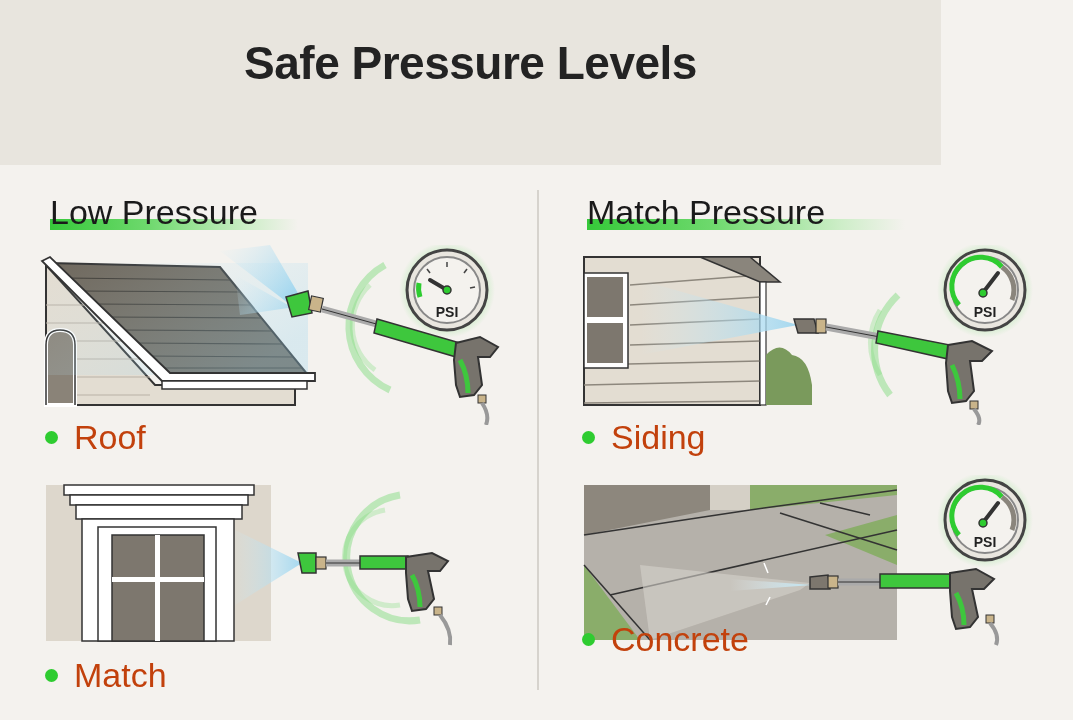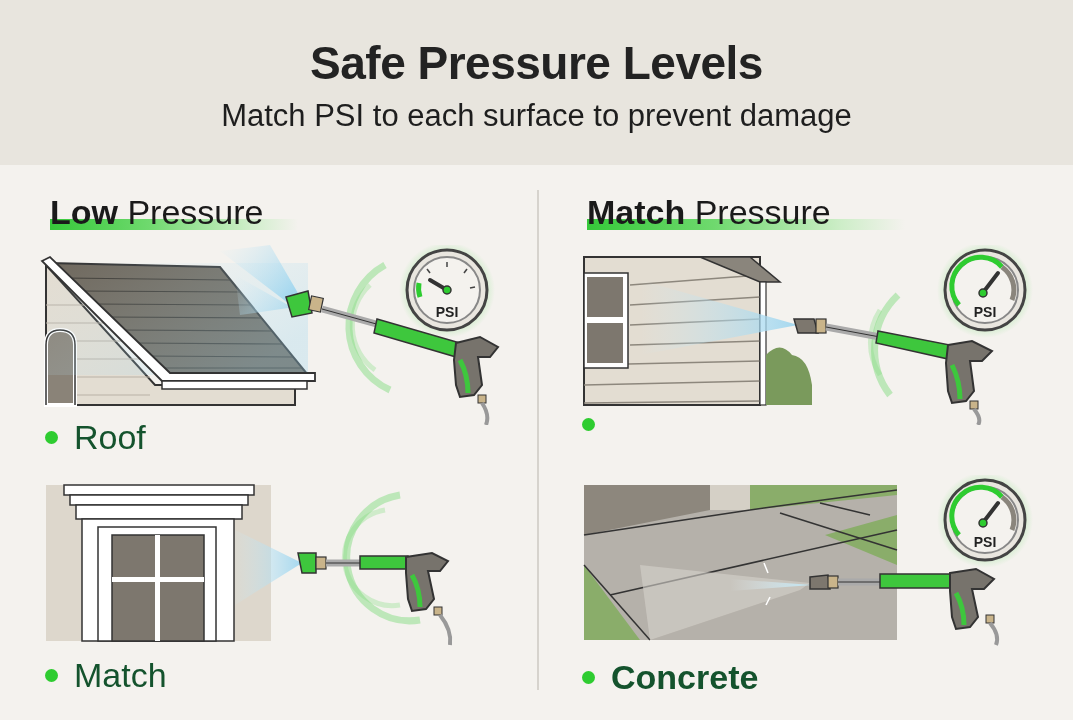--- a/index.html
+++ b/index.html
@@ -4,21 +4,21 @@
 <style>
   * { box-sizing: border-box; margin: 0; padding: 0; }
   html, body { width: 1073px; height: 720px; overflow: hidden; }
   body {
     background: #f4f2ee;
     font-family: "Liberation Sans", "DejaVu Sans", sans-serif;
     color: #1e1e1e;
     position: relative;
   }
   .header {
-    position: absolute; left: 0; top: 0; width: 1073px; height: 165px;
+    position: absolute; left: 0; top: 0; width: 941px; height: 165px;
     background: #e8e5de;
     text-align: center;
   }
   .title {
     position: absolute; left: 0; right: 0; top: 36px;
     font-size: 46px; font-weight: bold; letter-spacing: -0.5px; color: #232323;
   }
   .subtitle {
     position: absolute; left: 0; right: 0; top: 98px;
     font-size: 31px; color: #1e1e1e;
@@ -29,34 +29,33 @@
   }
   .section-heading {
     position: absolute; font-size: 34px; color: #1a1a1a; white-space: nowrap;
   }
   .section-heading .hl {
     position: absolute; left: 0; bottom: 2px; height: 11px;
     background: linear-gradient(90deg, #36c93a 0%, #6fd96e 40%, rgba(180,235,175,0.6) 80%, rgba(230,245,225,0) 100%);
     z-index: 0;
   }
   .section-heading span.txt { position: relative; z-index: 1; }
-  .section-heading b { font-weight: bold; }
+  .section-heading b { font-weight: normal; }
   .item-label {
-    position: absolute; font-size: 34px; color: #14532d; white-space: nowrap;
+    position: absolute; font-size: 34px; color: #c2410c; white-space: nowrap;
     display: flex; align-items: center;
   }
   .dot { width: 13px; height: 13px; border-radius: 50%; background: #2ecc30; margin-right: 16px; }
   .illus { position: absolute; }
 </style>
 </head>
 <body>
 
 <div class="header">
   <div class="title">Safe Pressure Levels</div>
-  <div class="subtitle">Match PSI to each surface to prevent damage</div>
 </div>
 
 <div class="divider"></div>
 
 <div class="section-heading" style="left:50px; top:193px;">
   <div class="hl" style="width:248px;"></div>
   <span class="txt"><b>Low</b><span> Pressure</span></span>
 </div>
 
 <div class="section-heading" style="left:587px; top:193px;">
@@ -185,20 +184,21 @@
   <circle cx="405" cy="45" r="33" fill="#f4f2ee" stroke="#888" stroke-width="2"></circle>
   <path d="M379,60 A28,28 0 0 1 422,22" fill="none" stroke="#2ecc30" stroke-width="5"></path>
   <path d="M422,22 A28,28 0 0 1 432,55" fill="none" stroke="#8a857c" stroke-width="5"></path>
   <line x1="405" y1="45" x2="418" y2="28" stroke="#333" stroke-width="4" stroke-linecap="round"></line>
   <circle cx="403" cy="48" r="4" fill="#2ecc30" stroke="#333" stroke-width="1.5"></circle>
   <text x="405" y="72" text-anchor="middle" font-family="Liberation Sans, sans-serif" font-weight="bold" font-size="14" fill="#222">PSI</text>
 </svg>
 
 <div class="item-label" style="left:582px; top:418px;">
   <span class="dot"></span>
+  <span>Siding</span>
 </div>
 
 <svg class="illus" style="left:40px; top:475px;" width="460" height="180" viewBox="0 0 460 180">
   <defs>
     <linearGradient id="spray3" x1="1" y1="0.5" x2="0" y2="0.5">
       <stop offset="0" stop-color="#9fd6ef" stop-opacity="0.95"></stop>
       <stop offset="1" stop-color="#cfeaf5" stop-opacity="0.1"></stop>
     </linearGradient>
   </defs>
   <rect x="6" y="10" width="225" height="156" fill="#ddd7cc"></rect>
@@ -272,16 +272,16 @@
   <circle cx="405" cy="45" r="48" fill="url(#glow3)"></circle>
   <circle cx="405" cy="45" r="40" fill="#e9e6df" stroke="#444" stroke-width="3"></circle>
   <circle cx="405" cy="45" r="33" fill="#f4f2ee" stroke="#888" stroke-width="2"></circle>
   <path d="M379,60 A28,28 0 0 1 422,22" fill="none" stroke="#2ecc30" stroke-width="5"></path>
   <path d="M422,22 A28,28 0 0 1 432,55" fill="none" stroke="#8a857c" stroke-width="5"></path>
   <line x1="405" y1="45" x2="418" y2="28" stroke="#333" stroke-width="4" stroke-linecap="round"></line>
   <circle cx="403" cy="48" r="4" fill="#2ecc30" stroke="#333" stroke-width="1.5"></circle>
   <text x="405" y="72" text-anchor="middle" font-family="Liberation Sans, sans-serif" font-weight="bold" font-size="14" fill="#222">PSI</text>
 </svg>
 
-<div class="item-label" style="left:582px; top:658px;font-weight:bold;">
+<div class="item-label" style="left:582px; top:620px;">
   <span class="dot"></span>
   <span>Concrete</span>
 </div>
 
 </body></html>

